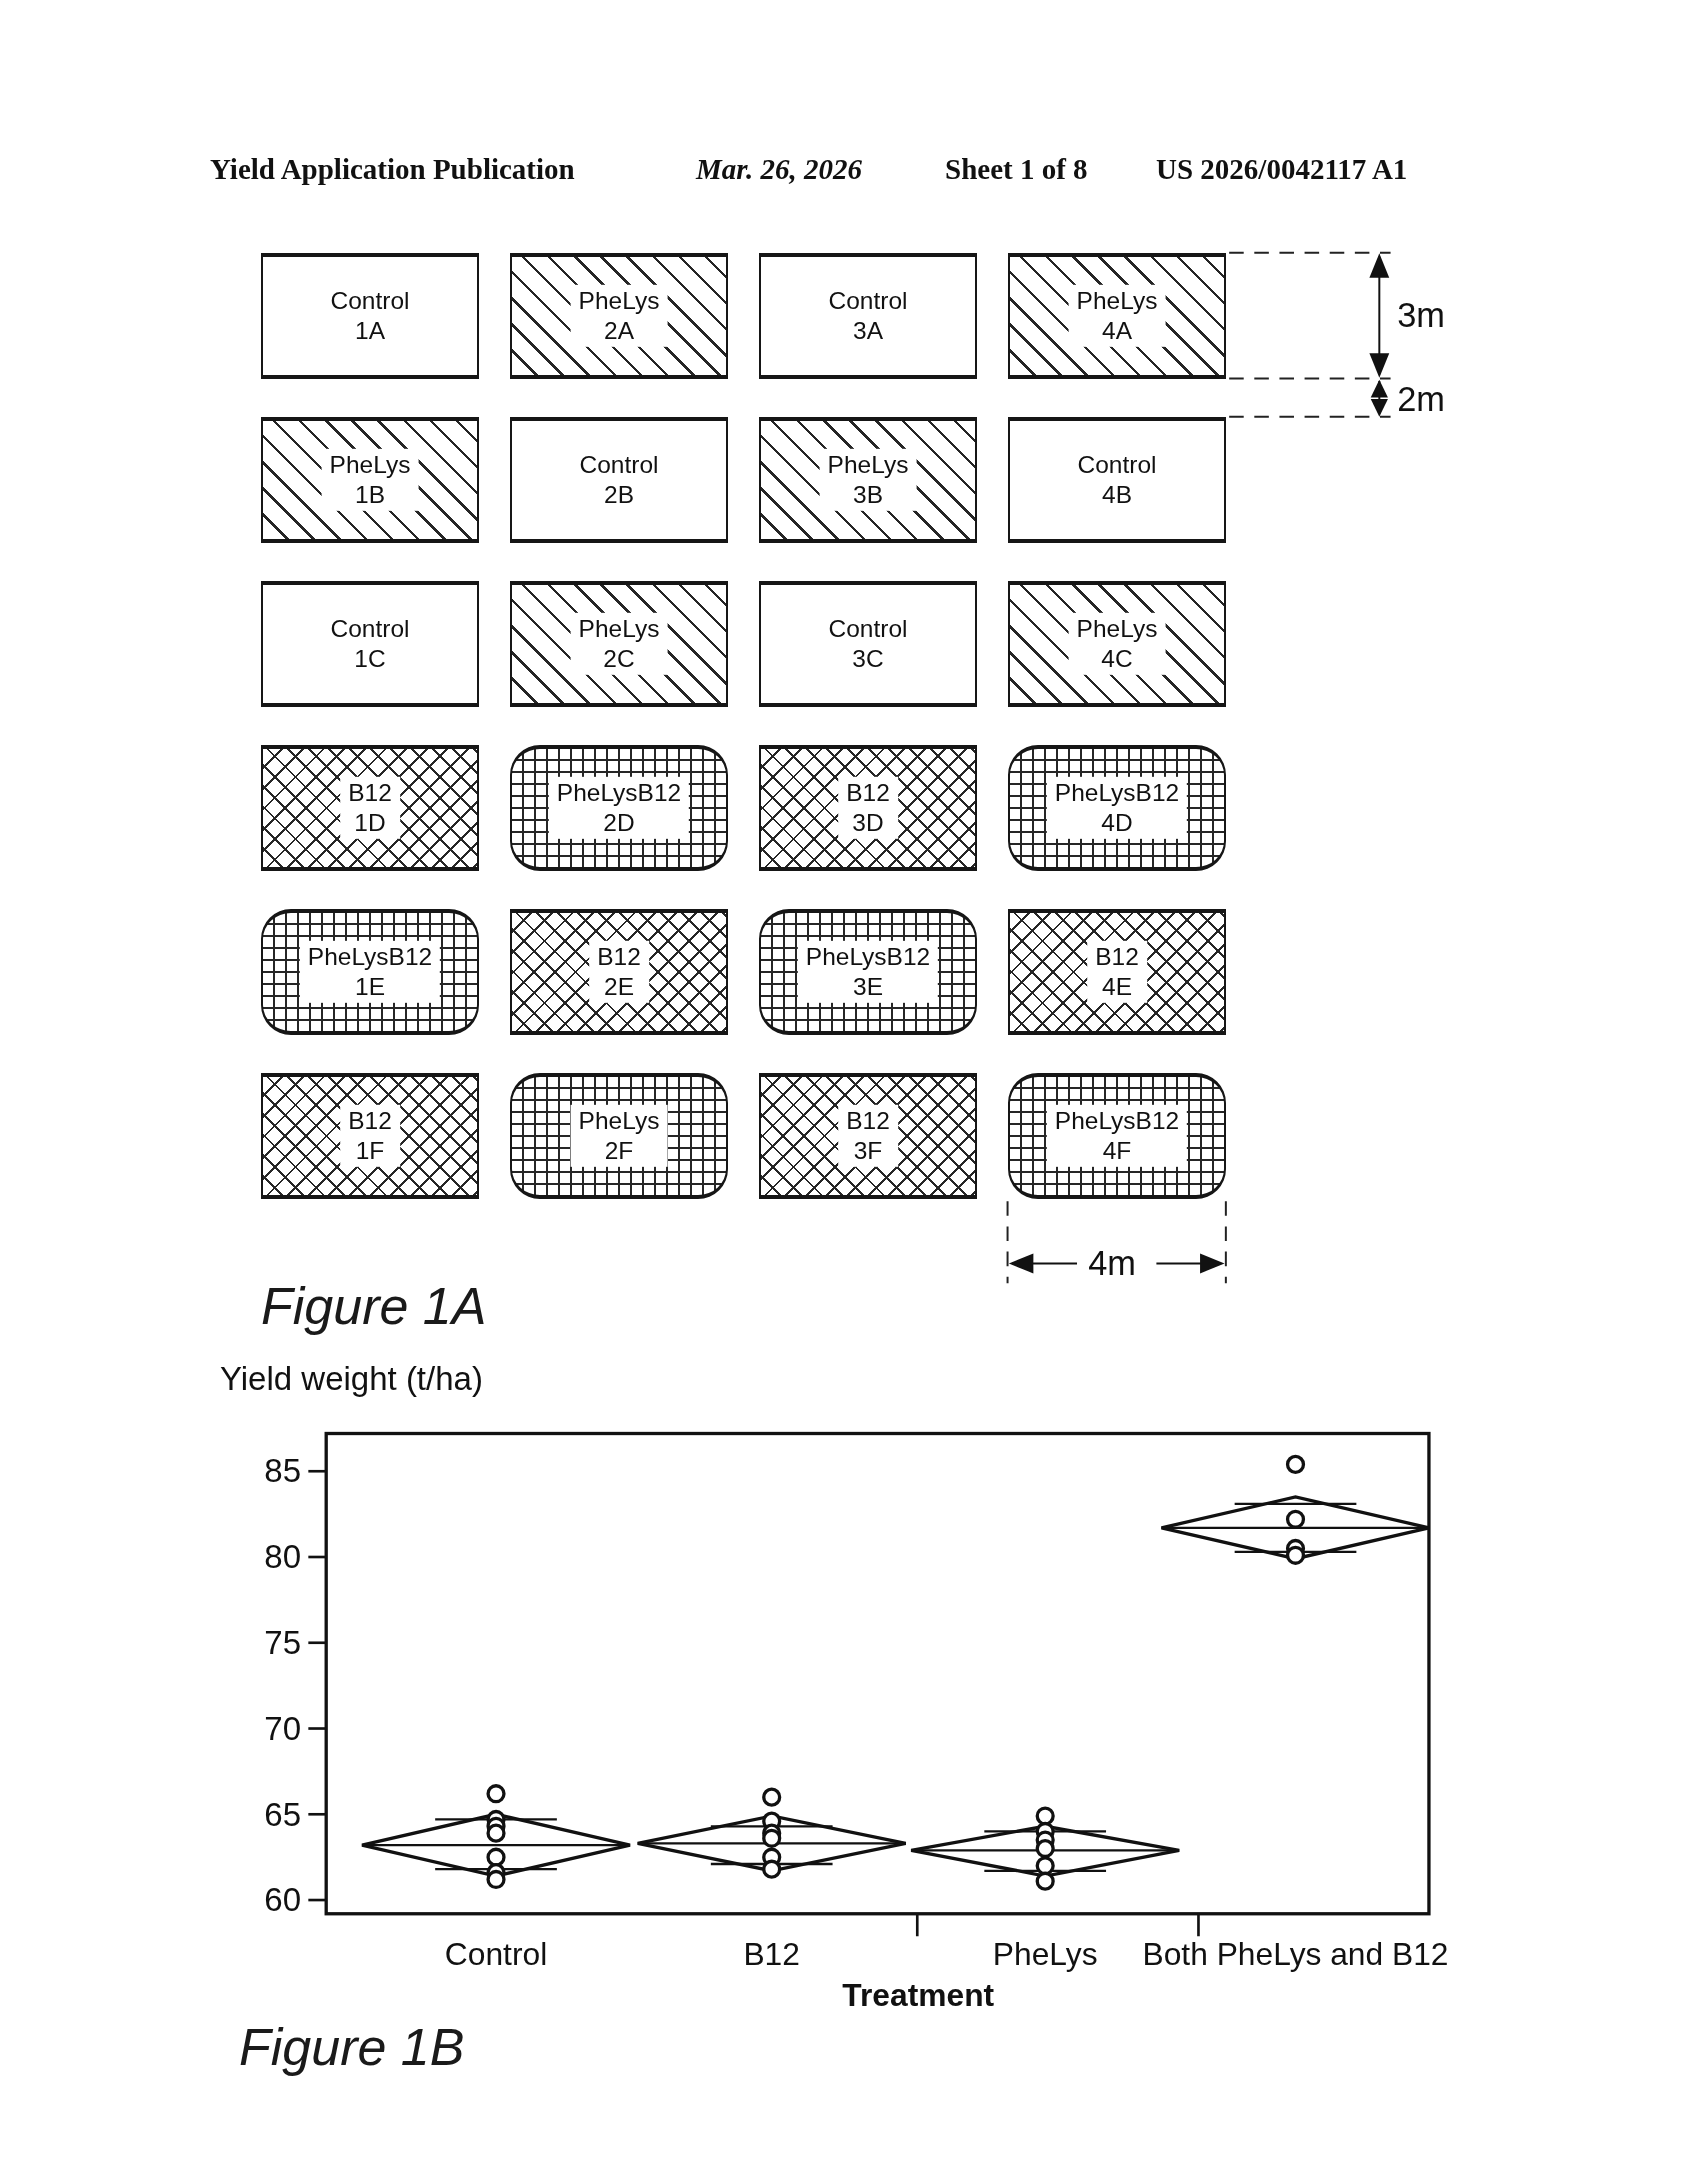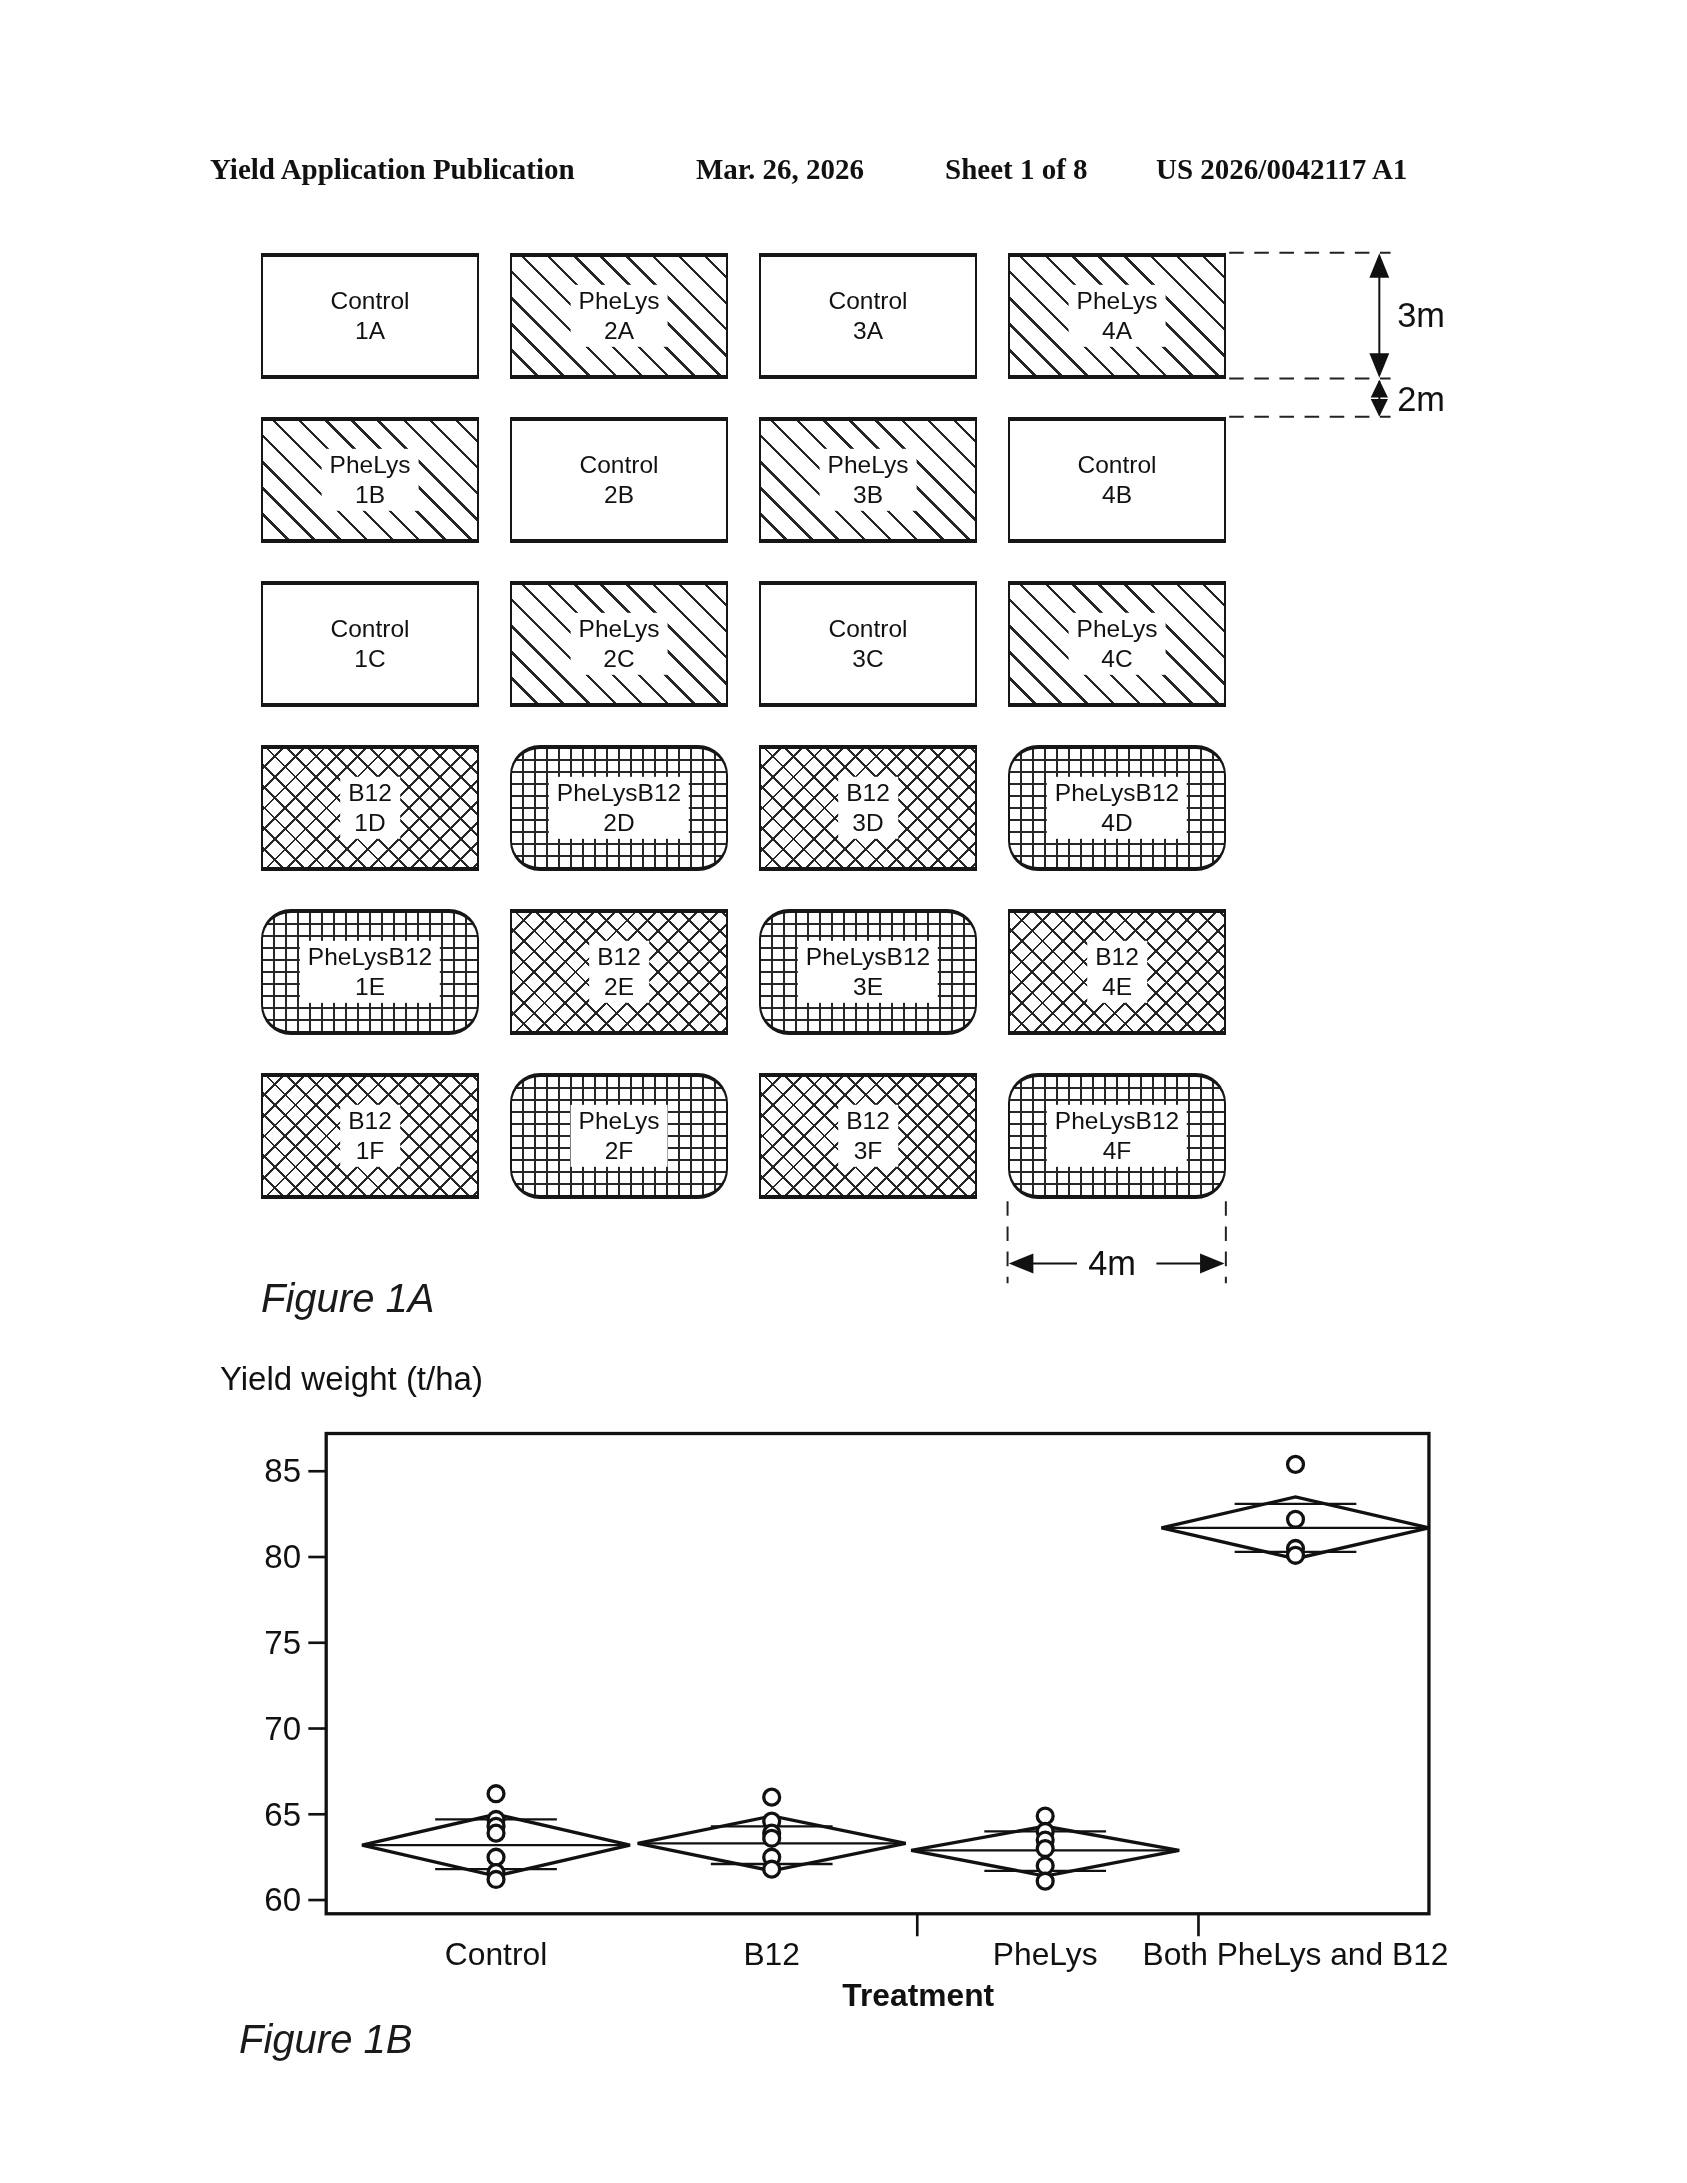--- a/index.html
+++ b/index.html
@@ -2,37 +2,37 @@
 <html style="font-size:10.6px"><head>
 <meta charset="utf-8">
 <style>
   html,body{margin:0;padding:0;background:#d9d9d9;}
   .page{position:relative;width:1687px;height:2183px;background:#ffffff;
         font-family:"Liberation Sans",sans-serif;color:#111;overflow:hidden;margin:0 auto;}
 
   
   .hdr span{position:absolute;top:153px;font-family:"Liberation Serif",serif;
             font-weight:bold;font-size:29px;white-space:nowrap;}
-  .hdr-pub{left:210px;} .hdr-date{left:696px;} .hdr-sheet{left:905px;margin-left:40px;} .hdr-num{left:1156px;}
+  .hdr-pub{left:210px;} .hdr-date{left:696px;font-style:italic;} .hdr-sheet{left:905px;margin-left:40px;} .hdr-num{left:1156px;}
 
   
   .plot-box{position:absolute;width:218px;height:126px;box-sizing:border-box;
             border:2.6px solid #161616;border-top-width:4.6px;border-bottom-width:4.6px;background-color:#fff;}
   .plot-label{position:absolute;top:50%;left:50%;transform:translate(-50%,-50%);
               background:#fff;padding:1.3px 8px;text-align:center;font-size:24.5px;
               line-height:1.22;white-space:nowrap;color:#111;}
   .p-plain{background:#fff;}
   .p-diag {background-image:repeating-linear-gradient(45deg,rgba(0,0,0,0) 0 16px,#262626 16px 18.5px);}
   .p-cross{background-image:repeating-linear-gradient(45deg,rgba(0,0,0,0) 0 12.6px,#262626 12.6px 14.6px),
                             repeating-linear-gradient(135deg,rgba(0,0,0,0) 0 12.6px,#262626 12.6px 14.6px);}
   .p-grid {background-image:repeating-linear-gradient(0deg,rgba(0,0,0,0) 0 10px,#262626 10px 12px),
                             repeating-linear-gradient(90deg,rgba(0,0,0,0) 0 10px,#262626 10px 12px);border-radius:30px;}
 
   
-  .fig-caption{position:absolute;font-style:italic;font-size:40px;color:#1a1a1a;white-space:nowrap;}
+  .fig-caption{position:absolute;font-style:italic;font-size:52px;color:#1a1a1a;white-space:nowrap;}
   .cap-1a{left:261px;top:1276px;}
   .cap-1b{left:239px;top:2017px;}
   .y-axis-title{position:absolute;left:220px;top:1360px;font-size:33px;font-weight:normal;white-space:nowrap;}
 
   
   .overlay{position:absolute;left:0;top:0;width:1687px;height:2183px;}
   .overlay text{fill:#111;font-family:"Liberation Sans",sans-serif;}
   .dim-label{font-size:52px;}
   .ytick-label{font-size:50px;}
   .xcat-label{font-size:48px;}

